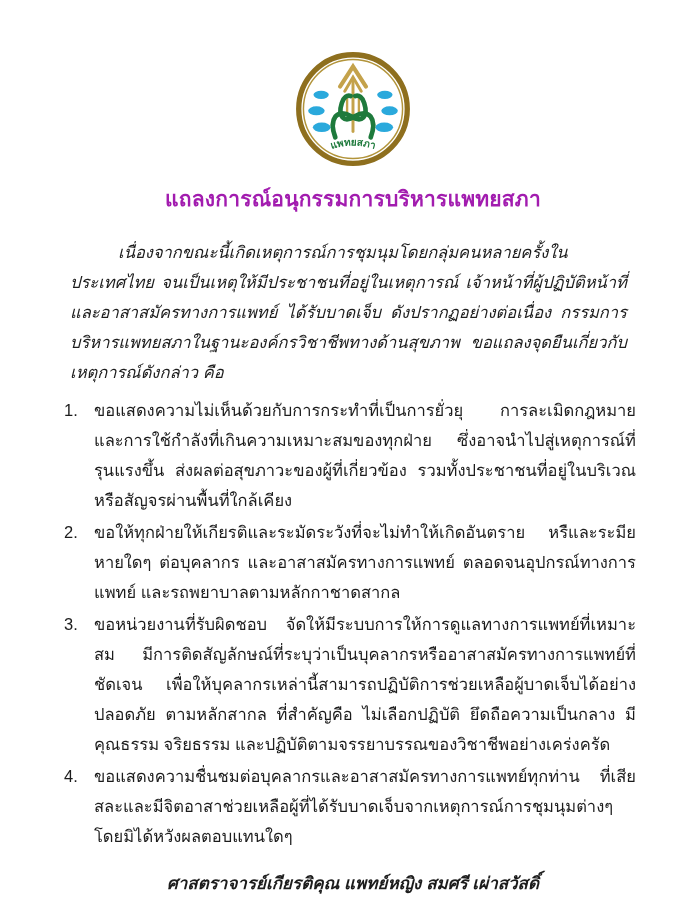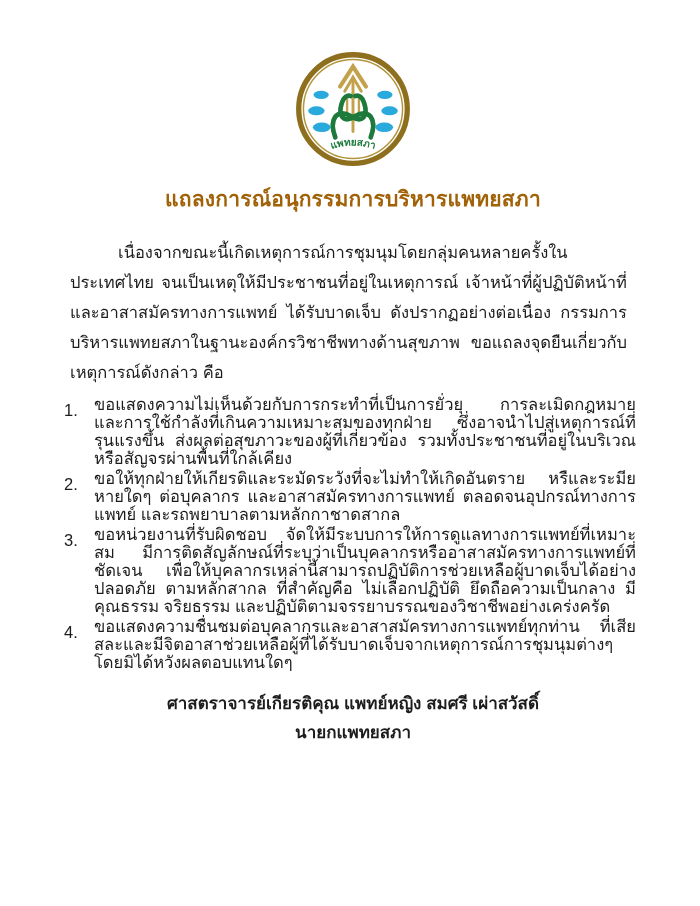--- a/index.html
+++ b/index.html
@@ -24,60 +24,62 @@
   }
   .logo-wrap svg {
     width: 118px;
     height: 118px;
     display: inline-block;
   }
   .doc-title {
     text-align: center;
     font-size: 21px;
     font-weight: bold;
-    color: #a16207;
+    color: #a21caf;
     margin: 6px 0 22px 0;
     letter-spacing: 0.2px;
   }
   .intro {
     font-size: 16.5px;
     line-height: 30px;
     text-align: justify;
     text-indent: 48px;
     margin: 0 9px 8px 0;
+    font-style: italic;
   }
   .num-list {
     margin: 4px 0 10px 0;
   }
   .num-item {
     display: flex;
     align-items: flex-start;
     margin-bottom: 2px;
   }
   .num-item .num {
     flex: 0 0 30px;
     font-size: 16.5px;
     line-height: 30px;
     margin-left: -6px;
   }
   .num-item .txt {
     flex: 1 1 auto;
     font-size: 16.5px;
-    line-height: 18px;
+    line-height: 30px;
     text-align: justify;
   }
   .signature {
     text-align: center;
     font-weight: bold;
     font-size: 17px;
     margin-top: 18px;
   }
   .signature .sig-line {
     line-height: 29px;
     margin-bottom: 0;
+    font-style: italic;
   }
 </style>
 </head>
 <body>
 
 <div class="page">
 
   <div class="logo-wrap">
     <svg viewBox="0 0 200 200" aria-hidden="true">
 

